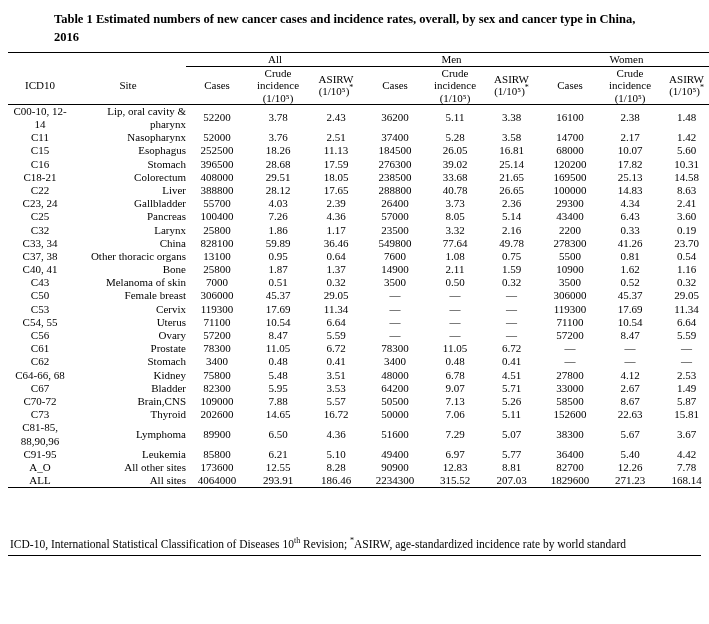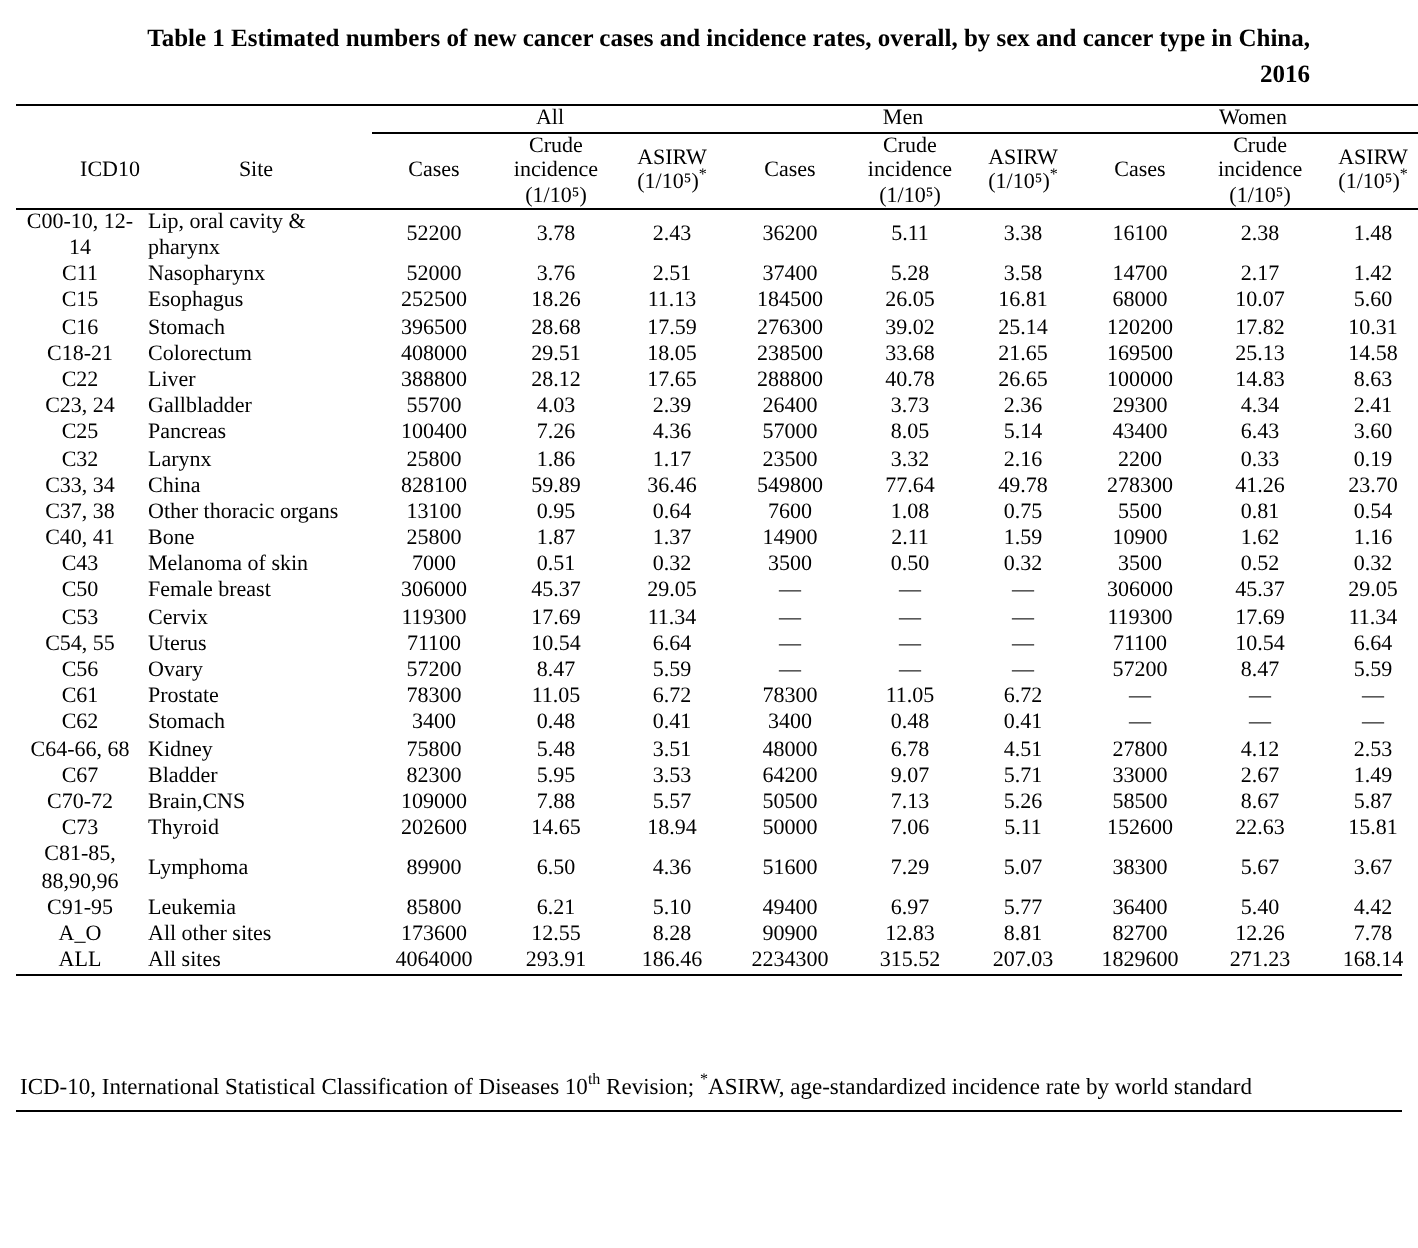--- a/index.html
+++ b/index.html
@@ -15,21 +15,21 @@
     overflow: hidden;
   }
   .page {
     width: 709px;
     height: 624px;
     box-sizing: border-box;
     padding: 8px 8px 0 8px;
     position: relative;
   }
   .title {
-    text-align: right;
+    text-align: left;
     font-weight: bold;
     font-size: 12.5px;
     line-height: 1.45;
     margin: 2px 46px 6px 46px;
   }
   table.main {
     width: 693px;
     border-collapse: collapse;
     font-size: 11px;
     table-layout: fixed;
@@ -55,21 +55,21 @@
     font-size: 11px;
     line-height: 1.12;
     padding: 1px 1px 3px 1px;
   }
   .body-row td {
     font-size: 11px;
     line-height: 1.2;
     padding: 1.6px 1px;
   }
   .c-icd { text-align: center; padding-left: 2px !important; }
-  .c-site { text-align: left; padding-left: 4px !important; }
+  .c-site { text-align: right; padding-left: 4px !important; }
   .c-num { text-align: center; }
   .two-line { line-height: 1.15; }
   .footer {
     font-size: 11.5px;
     line-height: 1.35;
     padding: 3px 2px 0 2px;
     width: 693px;
     box-sizing: border-box;
     margin-top: 46px;
   }
@@ -98,21 +98,21 @@
     </colgroup>
     <tbody>
       <tr class="hdr-row rule-top">
         <td></td>
         <td></td>
         <td colspan="3" class="grp-rule">All</td>
         <td colspan="3" class="grp-rule">Men</td>
         <td colspan="3" class="grp-rule">Women</td>
       </tr>
       <tr class="sub-hdr rule-bot">
-        <td class="c-icd" style="text-align:right;vertical-align:middle">ICD10</td>
+        <td class="c-icd" style="text-align:center;vertical-align:middle">ICD10</td>
         <td style="vertical-align:middle">Site</td>
 
         <td style="vertical-align:middle">Cases</td>
         <td class="two-line">
           <span>Crude</span><br>
           <span>incidence</span><br>
           <span>(1/10⁵)</span>
         </td>
         <td class="two-line">
           <span>ASIRW</span><br>
@@ -427,21 +427,21 @@
           <td class="c-num">5.26</td>
           <td class="c-num">58500</td>
           <td class="c-num">8.67</td>
           <td class="c-num">5.87</td>
         </tr>
         <tr class="body-row">
           <td class="c-icd">C73</td>
           <td class="c-site">Thyroid</td>
           <td class="c-num">202600</td>
           <td class="c-num">14.65</td>
-          <td class="c-num">18.94</td>
+          <td class="c-num">16.72</td>
           <td class="c-num">50000</td>
           <td class="c-num">7.06</td>
           <td class="c-num">5.11</td>
           <td class="c-num">152600</td>
           <td class="c-num">22.63</td>
           <td class="c-num">15.81</td>
         </tr>
         <tr class="body-row">
           <td class="c-icd">C81-85, 88,90,96</td>
           <td class="c-site">Lymphoma</td>

